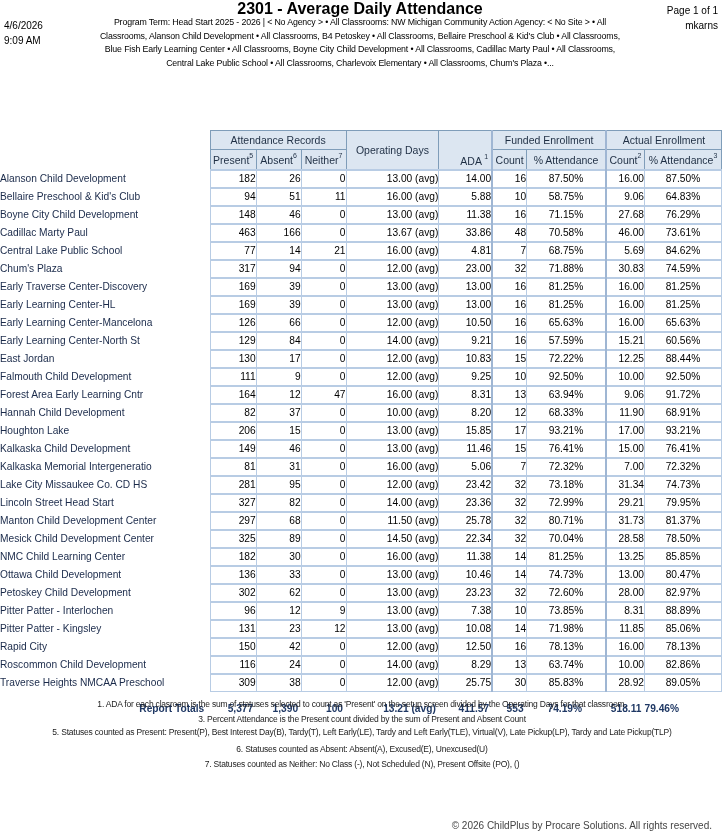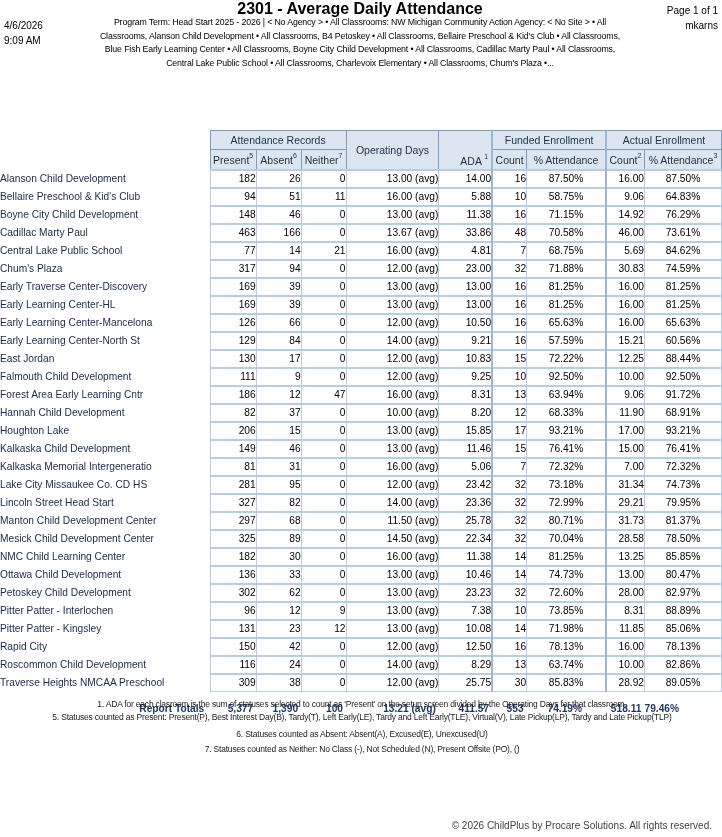--- a/index.html
+++ b/index.html
@@ -97,21 +97,21 @@
       </tr>
       <tr class="body-row">
         <td class="site">Boyne City Child Development</td>
         <td class="c">148</td>
         <td class="c">46</td>
         <td class="c">0</td>
         <td class="c">13.00 (avg)</td>
         <td class="c">11.38</td>
         <td class="c thick-l">16</td>
         <td class="c pct">71.15%</td>
-        <td class="c thick-l">14.92</td>
+        <td class="c thick-l">27.68</td>
         <td class="c pct">76.29%</td>
       </tr>
       <tr class="body-row">
         <td class="site">Cadillac Marty Paul</td>
         <td class="c">463</td>
         <td class="c">166</td>
         <td class="c">0</td>
         <td class="c">13.67 (avg)</td>
         <td class="c">33.86</td>
         <td class="c thick-l">48</td>
@@ -210,21 +210,21 @@
         <td class="c">0</td>
         <td class="c">12.00 (avg)</td>
         <td class="c">9.25</td>
         <td class="c thick-l">10</td>
         <td class="c pct">92.50%</td>
         <td class="c thick-l">10.00</td>
         <td class="c pct">92.50%</td>
       </tr>
       <tr class="body-row">
         <td class="site">Forest Area Early Learning Cntr</td>
-        <td class="c">186</td>
+        <td class="c">164</td>
         <td class="c">12</td>
         <td class="c">47</td>
         <td class="c">16.00 (avg)</td>
         <td class="c">8.31</td>
         <td class="c thick-l">13</td>
         <td class="c pct">63.94%</td>
         <td class="c thick-l">9.06</td>
         <td class="c pct">91.72%</td>
       </tr>
       <tr class="body-row">
@@ -434,18 +434,19 @@
       <td>553</td>
       <td style="text-align:center;">74.19%</td>
       <td>518.11</td>
       <td style="text-align:left;">79.46%</td>
     </tr>
   </tbody>
 </table>
 
 <div class="notes">
   <p>1.  ADA for each clasroom is the sum of statuses selected to count as 'Present' on the setup screen divided by the Operating Days for that classroom.</p>
+  <p>3.  Percent Attendance is the Present count divided by the sum of Present and Absent Count</p>
   <p style="line-height:11px;margin-bottom:4px;">5. Statuses counted as Present: Present(P), Best Interest Day(B), Tardy(T), Left Early(LE), Tardy and Left Early(TLE), Virtual(V), Late Pickup(LP), Tardy and Late Pickup(TLP)</p>
   <p>6. Statuses counted as Absent: Absent(A), Excused(E), Unexcused(U)</p>
   <p>7. Statuses counted as Neither: No Class (-), Not Scheduled (N), Present Offsite (PO),  ()</p>
 </div>
 
 <div class="footer">© 2026 ChildPlus by Procare Solutions. All rights reserved.</div>
 
 </body></html>

